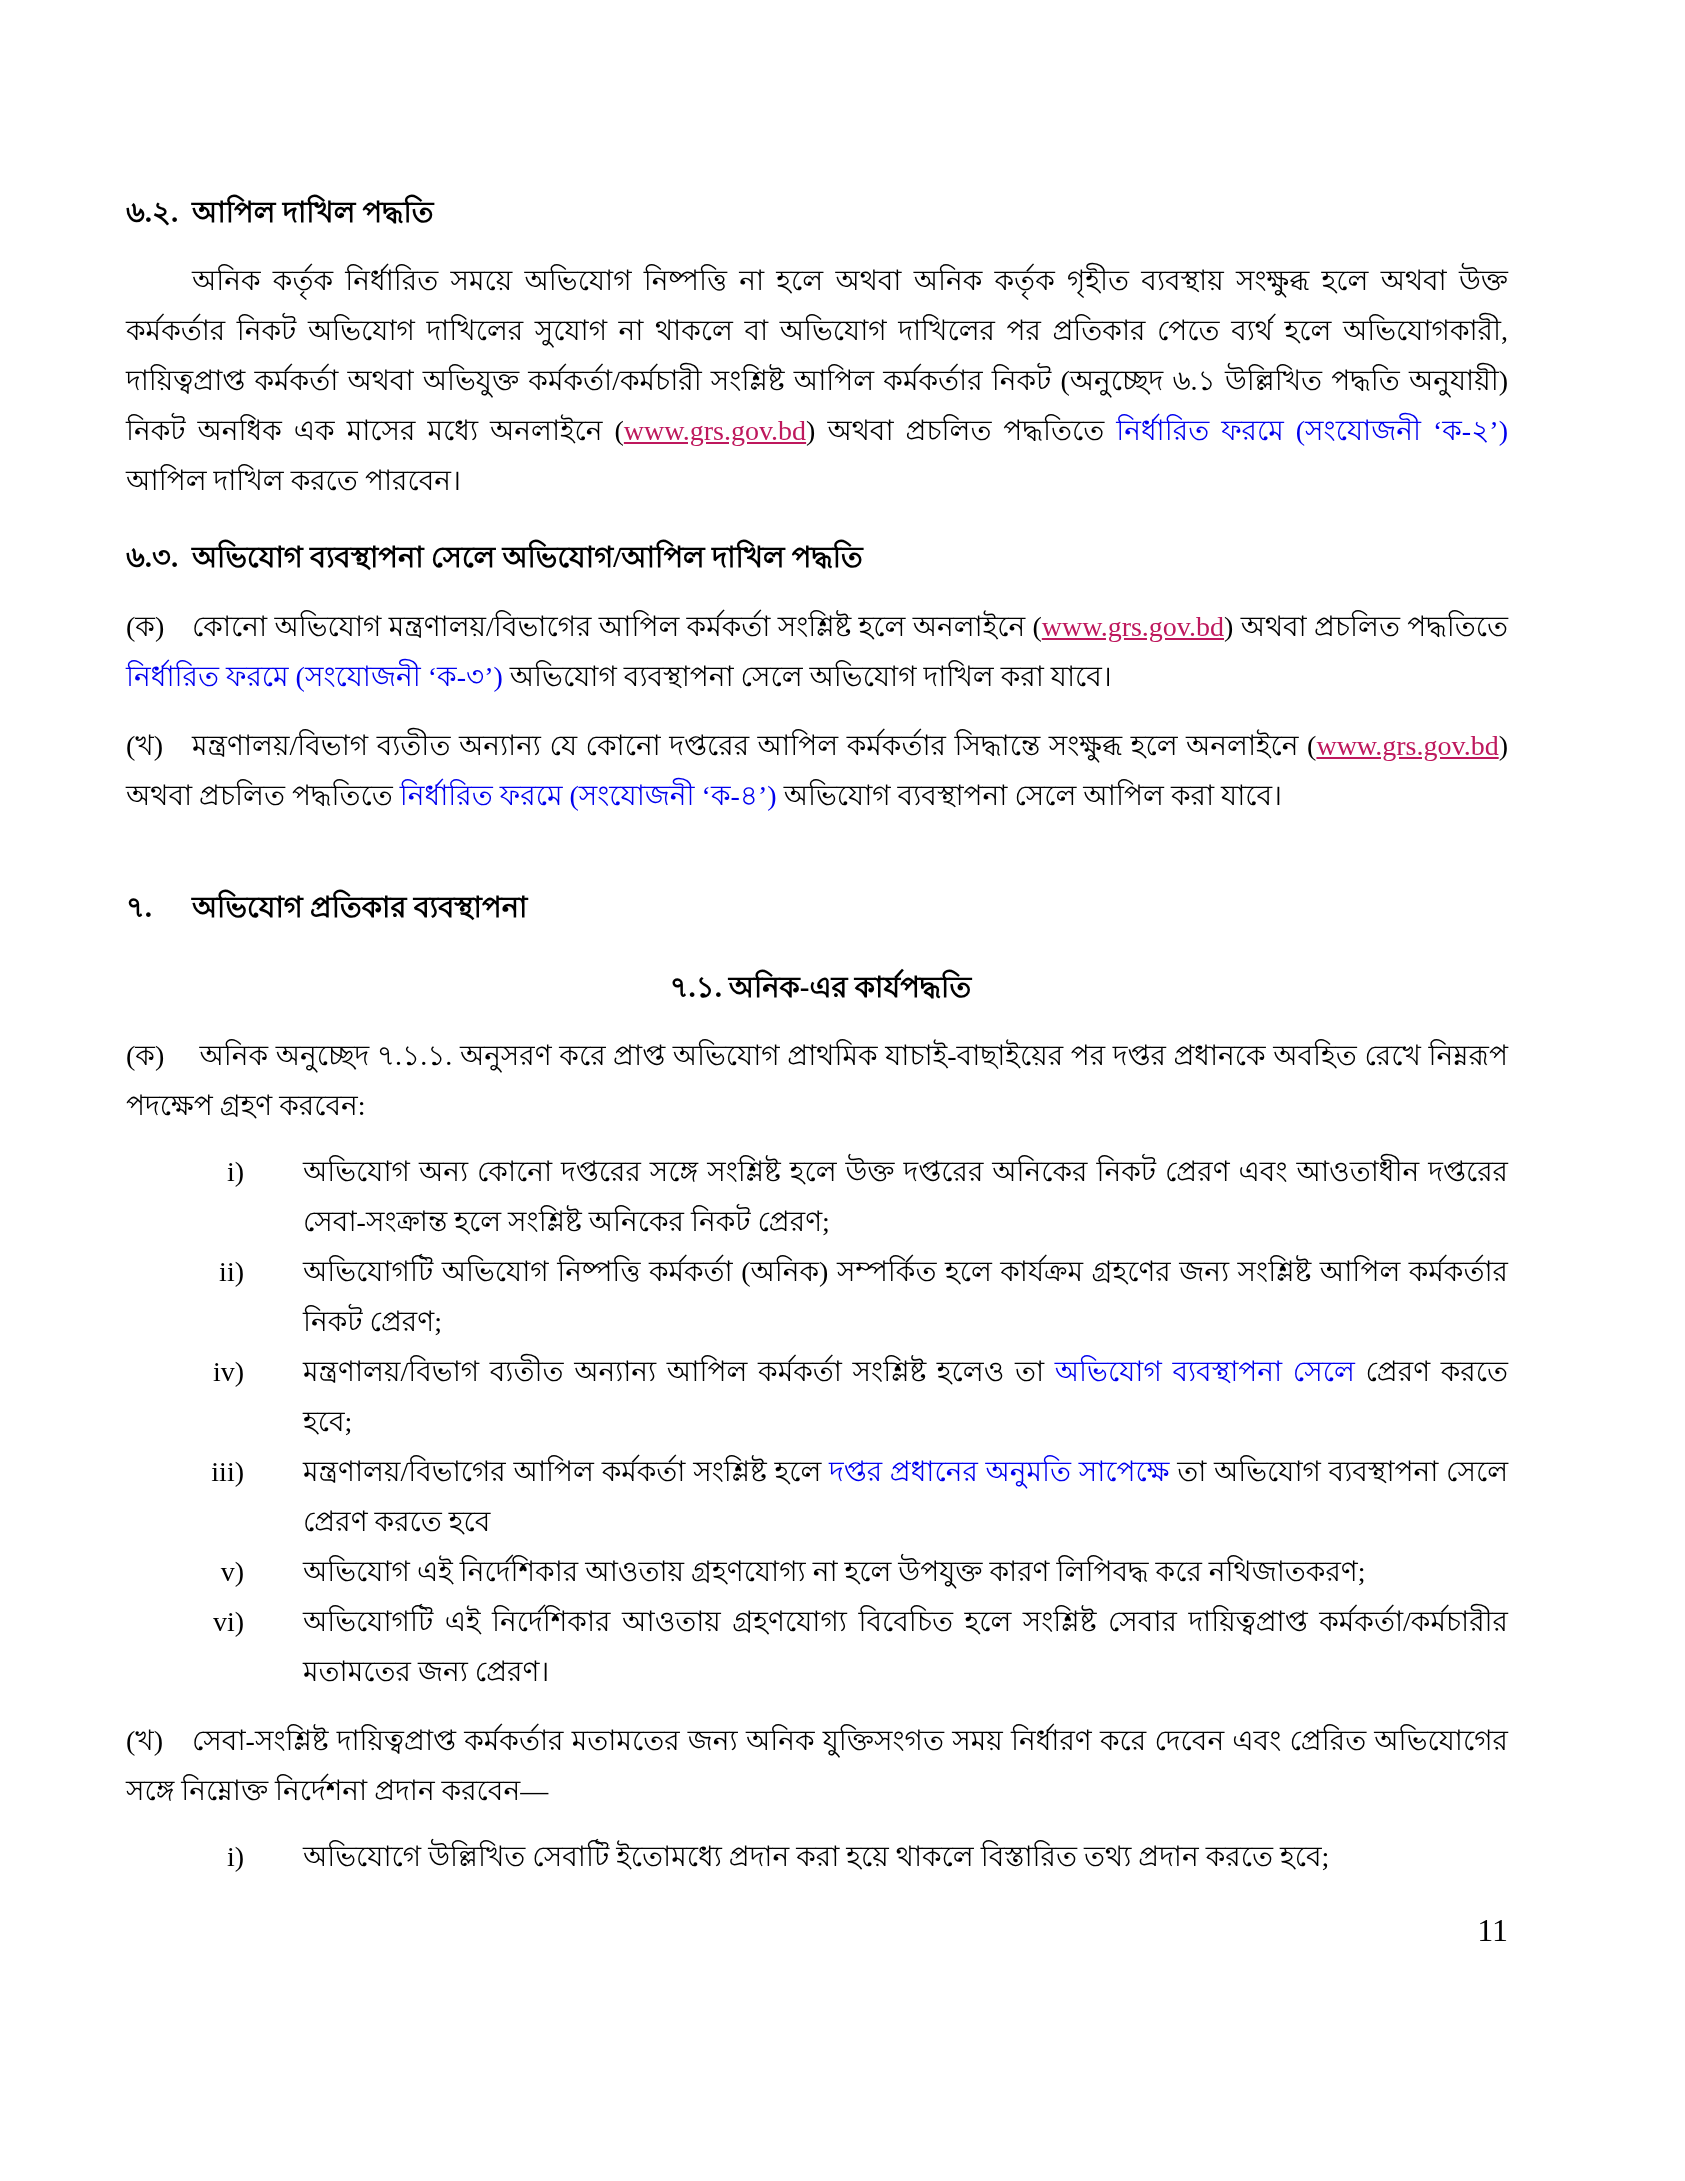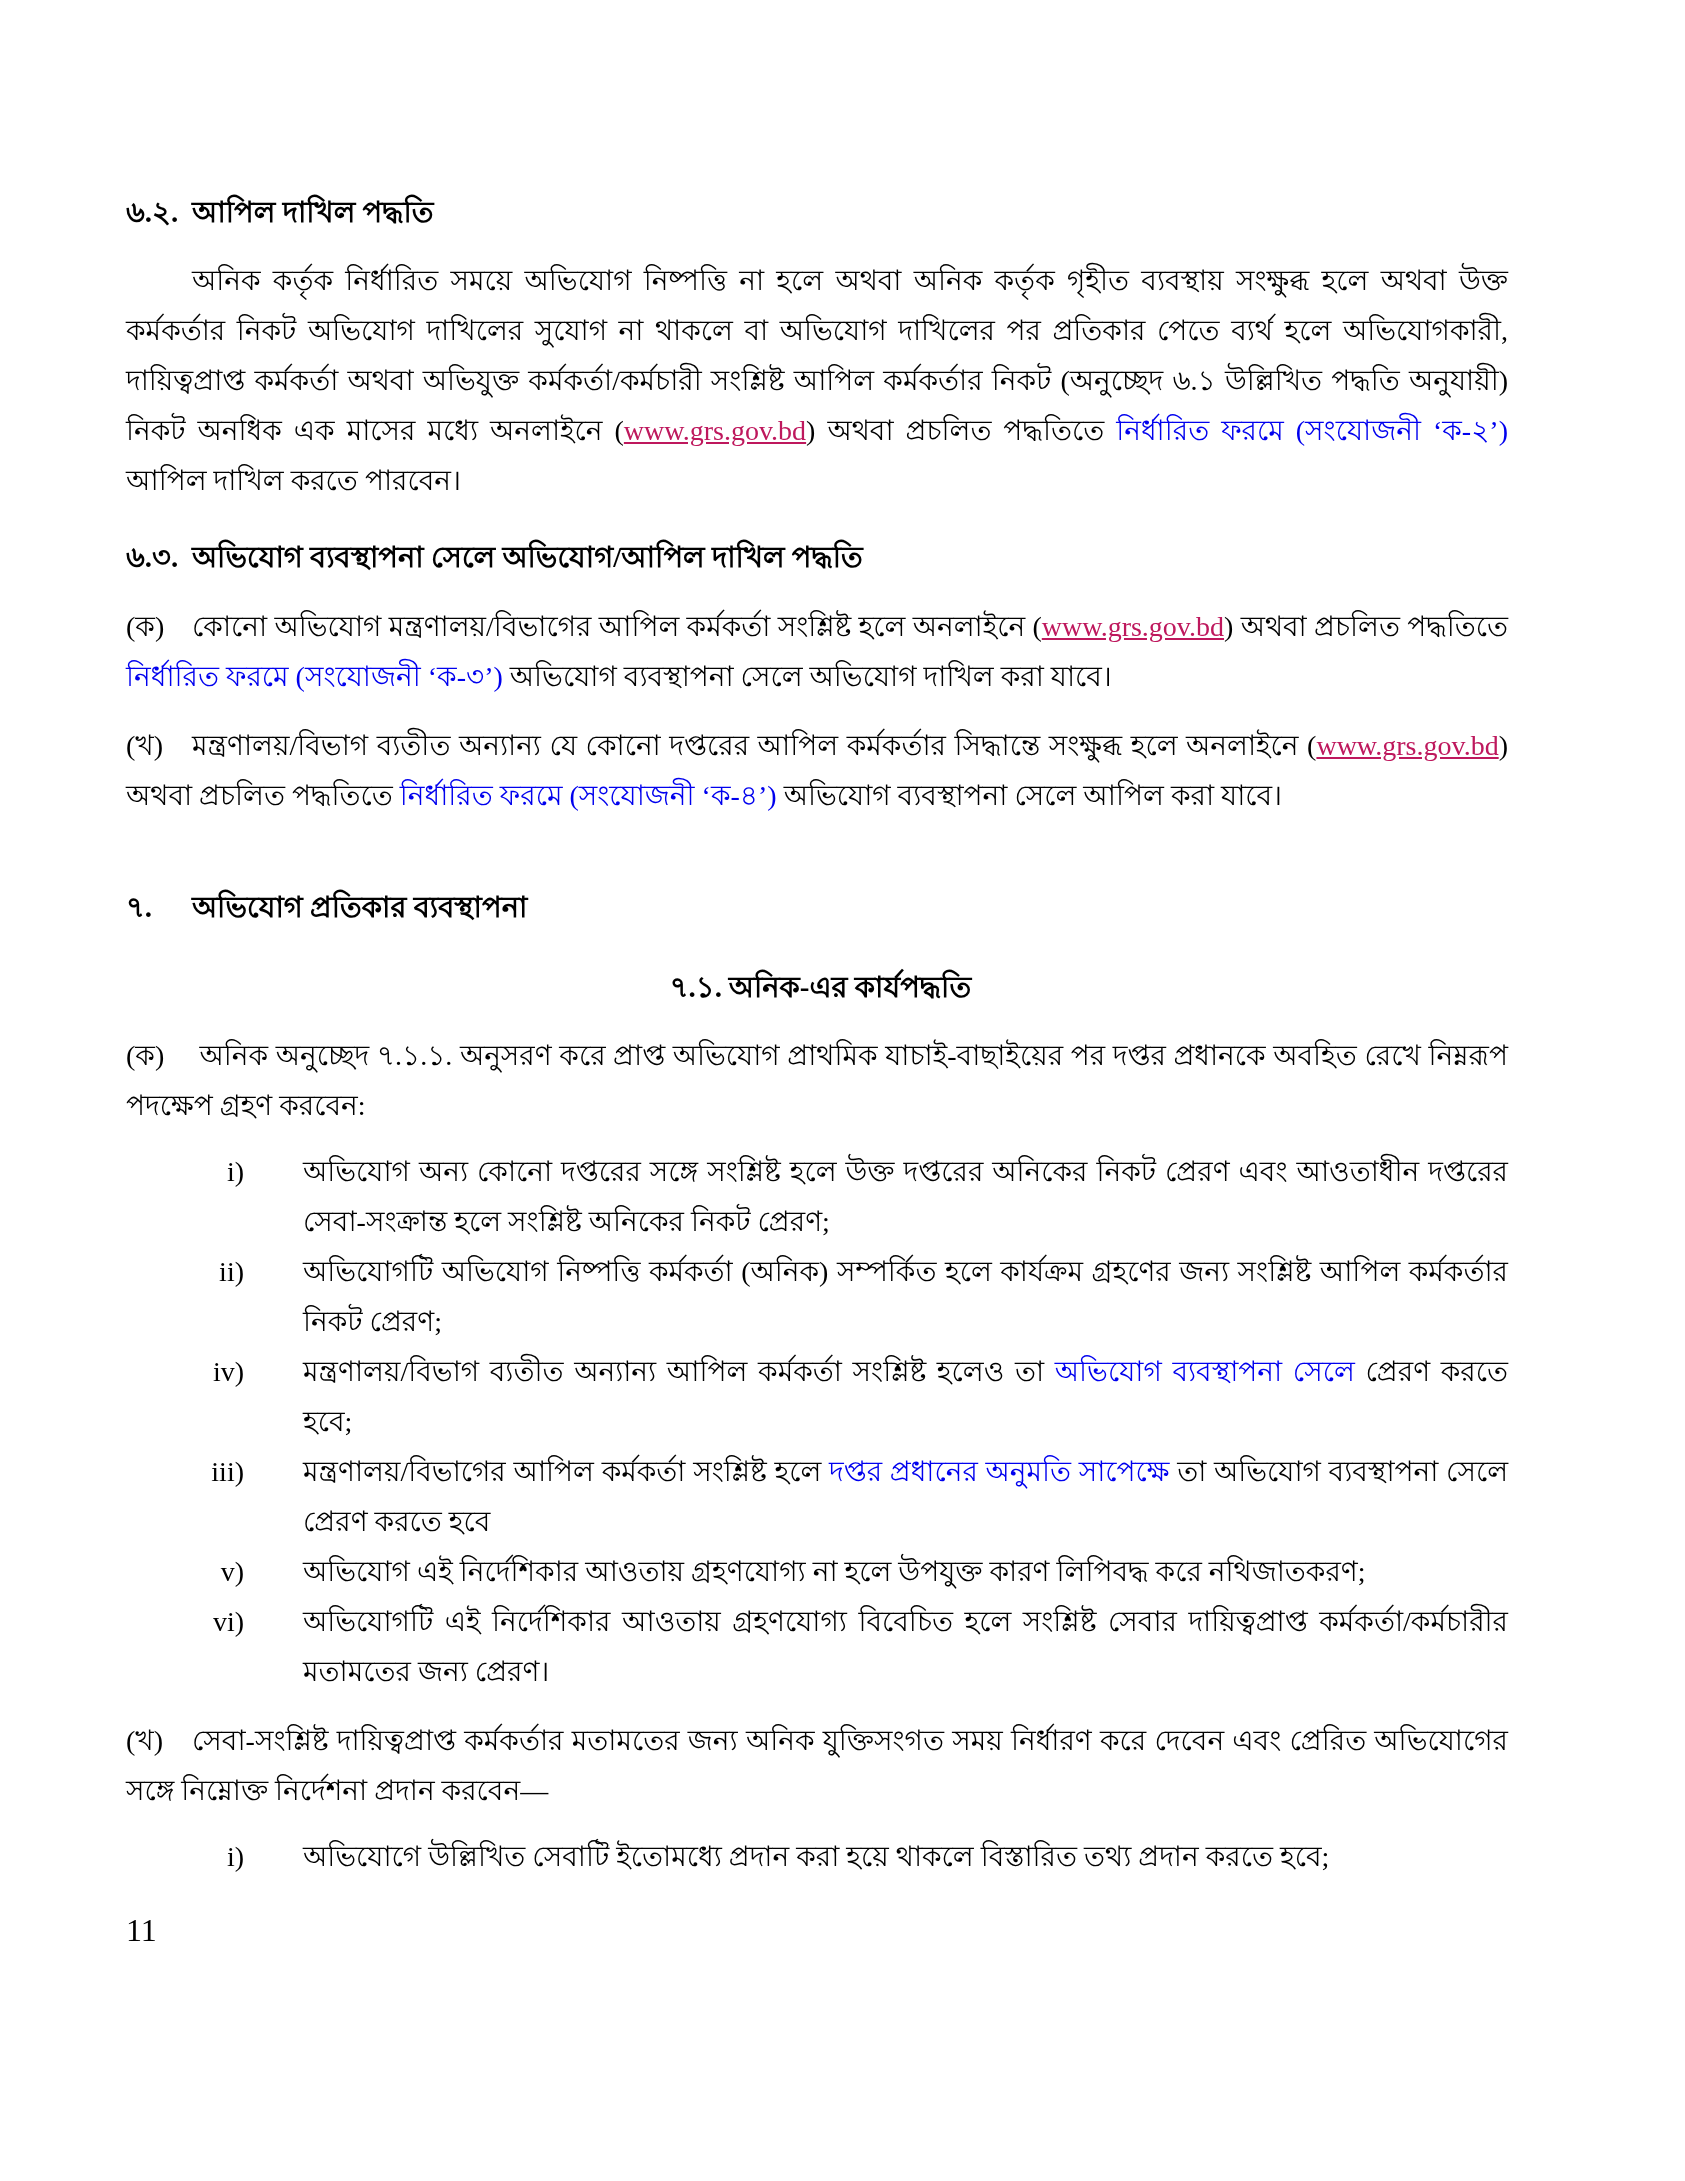--- a/index.html
+++ b/index.html
@@ -58,21 +58,21 @@
   }
   .seg-n { color: #000000; }
   .seg-b { color: #0000EE; margin-top: 20px; }
   .seg-u {
     color: #be185d;
     text-decoration: underline;
     font-family: "Liberation Serif", "DejaVu Serif", serif;
   }
   .pageno {
     margin-top: 23px;
-    text-align: left;
+    text-align: right;
     font-family: "Liberation Serif", "DejaVu Serif", serif;
     font-size: 32px;
   }
 </style>
 </head>
 <body>
 
 <div class="page">
 
   <div class="subhead" id="h62">

